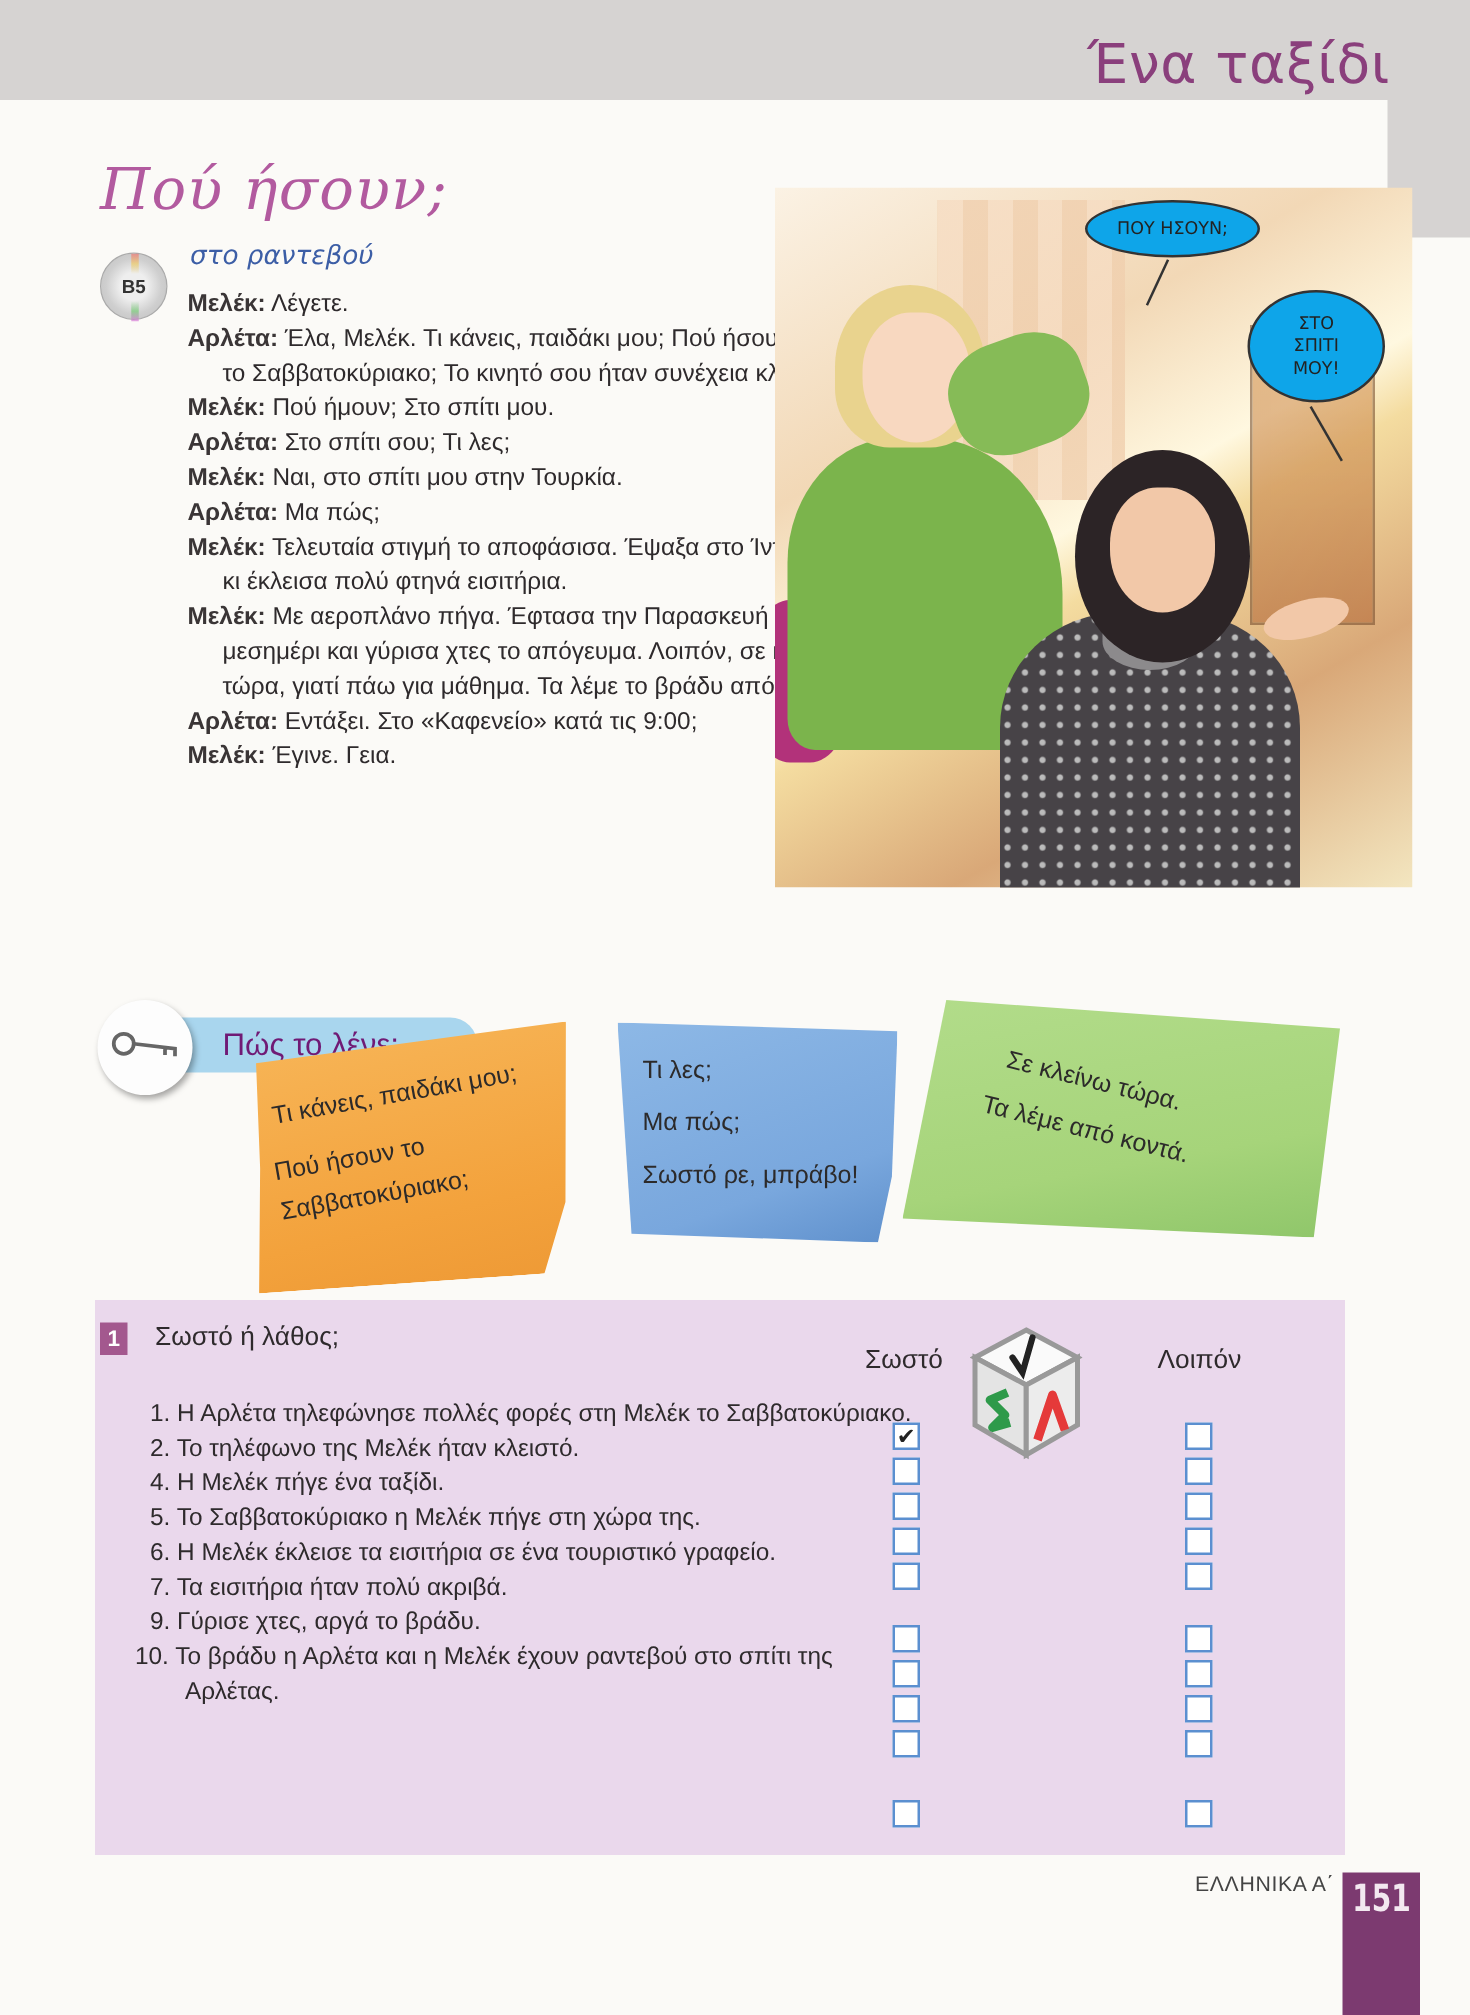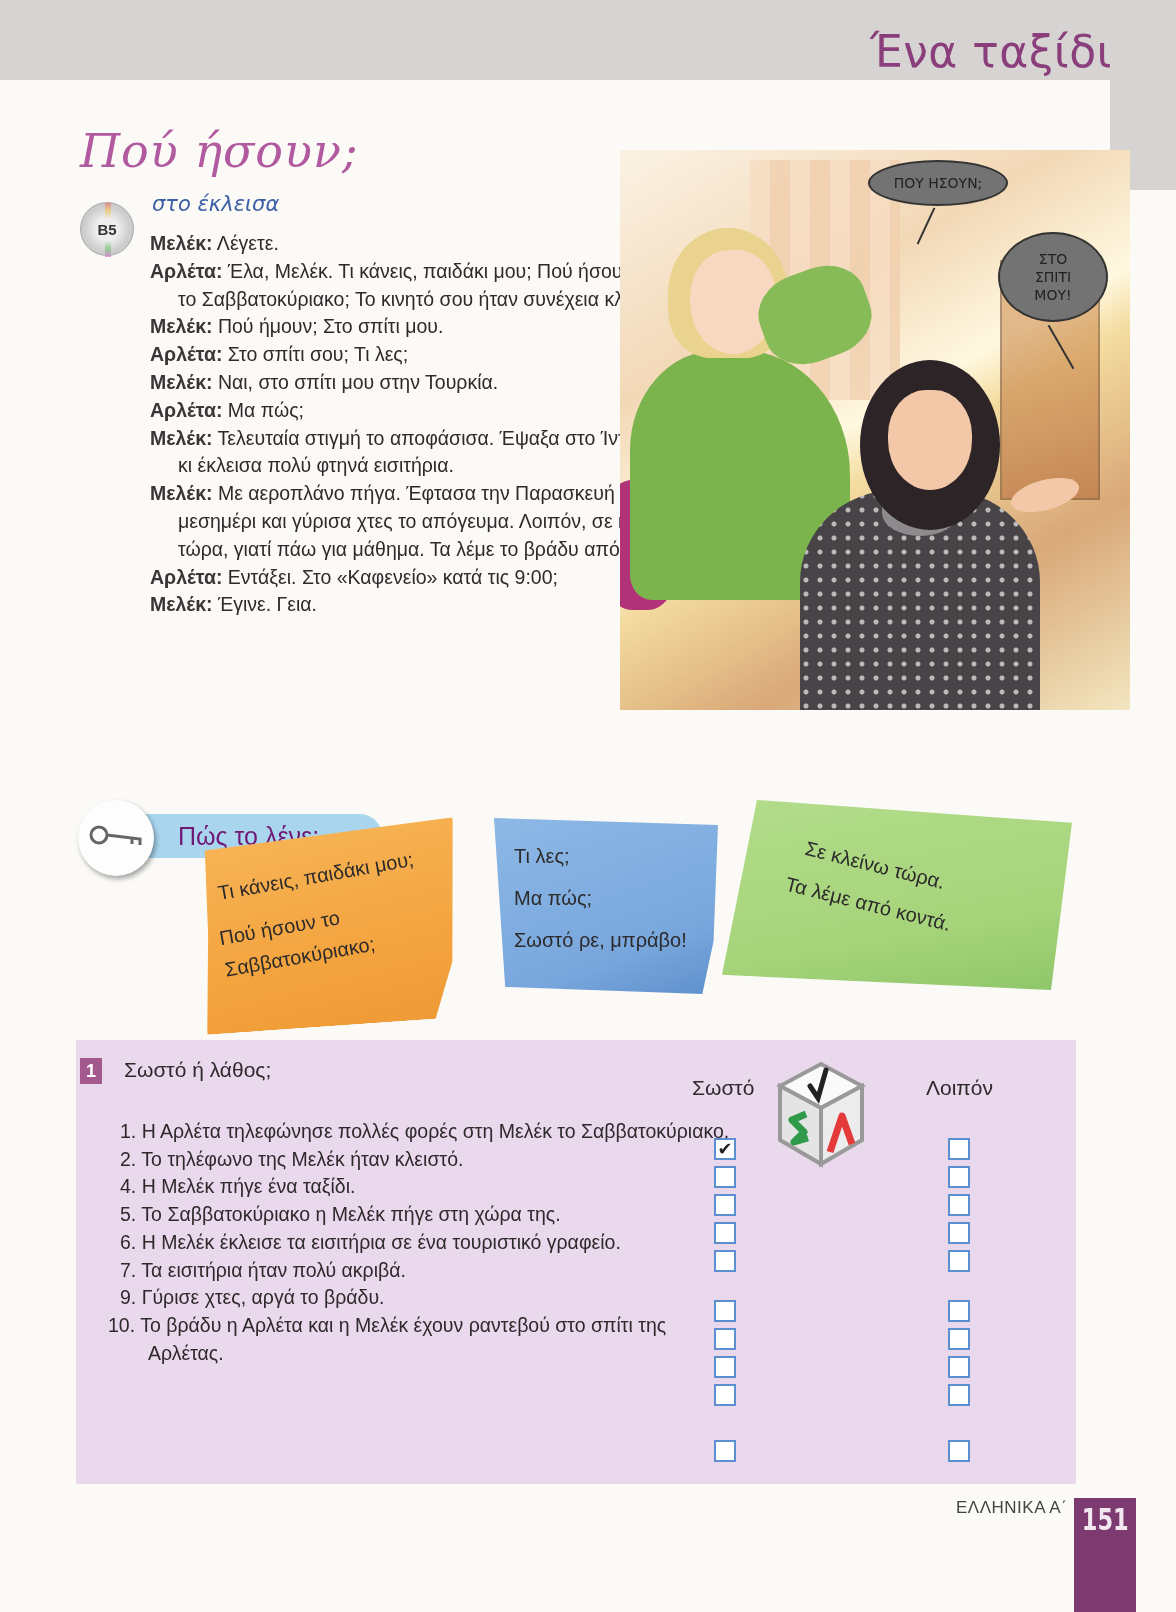--- a/index.html
+++ b/index.html
@@ -39,21 +39,21 @@
   .woman1-face { position: absolute; left: 70px; top: 100px; width: 86px; height: 104px; border-radius: 45% 45% 50% 50%; background: #f8d8c0; }
   .woman1-body { position: absolute; left: 10px; top: 200px; width: 220px; height: 250px; border-radius: 40% 50% 10% 10%; background: #7bb44c; }
   .woman1-arm { position: absolute; left: 140px; top: 120px; width: 110px; height: 90px; border-radius: 40%; background: #86bb57; transform: rotate(-20deg); }
   .pillow { position: absolute; left: -20px; top: 330px; width: 80px; height: 130px; border-radius: 40%; background: #b2327a; }
   .woman2-hair { position: absolute; left: 240px; top: 210px; width: 140px; height: 170px; border-radius: 50%; background: #2c2426; }
   .woman2-face { position: absolute; left: 268px; top: 240px; width: 84px; height: 100px; border-radius: 45% 45% 50% 50%; background: #f2c8a8; }
   .woman2-body { position: absolute; left: 180px; top: 340px; width: 240px; height: 230px; border-radius: 40% 40% 0 0;
     background: radial-gradient(circle at 6px 6px, #bbb 2px, transparent 3px) 0 0/14px 14px, #474347; }
   .woman2-collar { position: absolute; left: 262px; top: 340px; width: 76px; height: 46px; border-radius: 0 0 50% 50%; background: #8c8a8c; }
   .woman2-hand { position: absolute; left: 390px; top: 330px; width: 70px; height: 30px; border-radius: 50%; background: #f2c8a8; transform: rotate(-15deg); }
-  .bubble { position: absolute; background: #737373; border: 2px solid #333; border-radius: 50%; display: flex; align-items: center; justify-content: center; text-align: center;
+  .bubble { position: absolute; background: #0ea5e9; border: 2px solid #333; border-radius: 50%; display: flex; align-items: center; justify-content: center; text-align: center;
             font-family: "DejaVu Sans", sans-serif; font-size: 14px; color: #222; line-height: 18px; }
   .bubble-1 { left: 248px; top: 10px; width: 140px; height: 46px; }
   .bubble-2 { left: 378px; top: 82px; width: 110px; height: 90px; white-space: pre-line; }
   .tail { position: absolute; border-left: 2px solid #333; }
   .tail-1 { left: 305px; top: 56px; height: 40px; transform: rotate(25deg); }
   .tail-2 { left: 440px; top: 172px; height: 50px; transform: rotate(-30deg); }
 
   
   .key-circle { position: absolute; left: 78px; top: 800px; width: 76px; height: 76px; border-radius: 50%; background: #fdfdfd; box-shadow: 2px 3px 5px rgba(0,0,0,.35); display:flex; align-items:center; justify-content:center; }
   .key-pill { position: absolute; left: 132px; top: 814px; width: 250px; height: 44px; border-radius: 0 22px 22px 0; background: #a9d6ee; padding-left: 46px; display: flex; align-items: center; }
@@ -90,21 +90,21 @@
 
 <div class="header-band"></div>
 <div class="header-right"></div>
 <div class="chapter-title">Ένα ταξίδι</div>
 
 <div class="lesson-title">Πού ήσουν;</div>
 
 <div class="cd">
   <span class="cd-label">B5</span>
 </div>
-<div class="dialog-subtitle">στο έκλεισα</div>
+<div class="dialog-subtitle">στο ραντεβού</div>
 
 <div class="dialog">
   <div class="dialog-line"><span class="speaker">Μελέκ:</span><span> Λέγετε.</span></div>
   <div class="dialog-line"><span class="speaker">Αρλέτα:</span><span> Έλα, Μελέκ. Τι κάνεις, παιδάκι μου; Πού ήσουν όλο το Σαββατοκύριακο; Το κινητό σου ήταν συνέχεια κλειστό.</span></div>
   <div class="dialog-line"><span class="speaker">Μελέκ:</span><span> Πού ήμουν; Στο σπίτι μου.</span></div>
   <div class="dialog-line"><span class="speaker">Αρλέτα:</span><span> Στο σπίτι σου; Τι λες;</span></div>
   <div class="dialog-line"><span class="speaker">Μελέκ:</span><span> Ναι, στο σπίτι μου στην Τουρκία.</span></div>
   <div class="dialog-line"><span class="speaker">Αρλέτα:</span><span> Μα πώς;</span></div>
   <div class="dialog-line"><span class="speaker">Μελέκ:</span><span> Τελευταία στιγμή το αποφάσισα. Έψαξα στο Ίντερνετ κι έκλεισα πολύ φτηνά εισιτήρια.</span></div>
   <div class="dialog-line"><span class="speaker">Μελέκ:</span><span> Με αεροπλάνο πήγα. Έφτασα την Παρασκευή το μεσημέρι και γύρισα χτες το απόγευμα. Λοιπόν, σε κλείνω τώρα, γιατί πάω για μάθημα. Τα λέμε το βράδυ από κοντά;</span></div>

